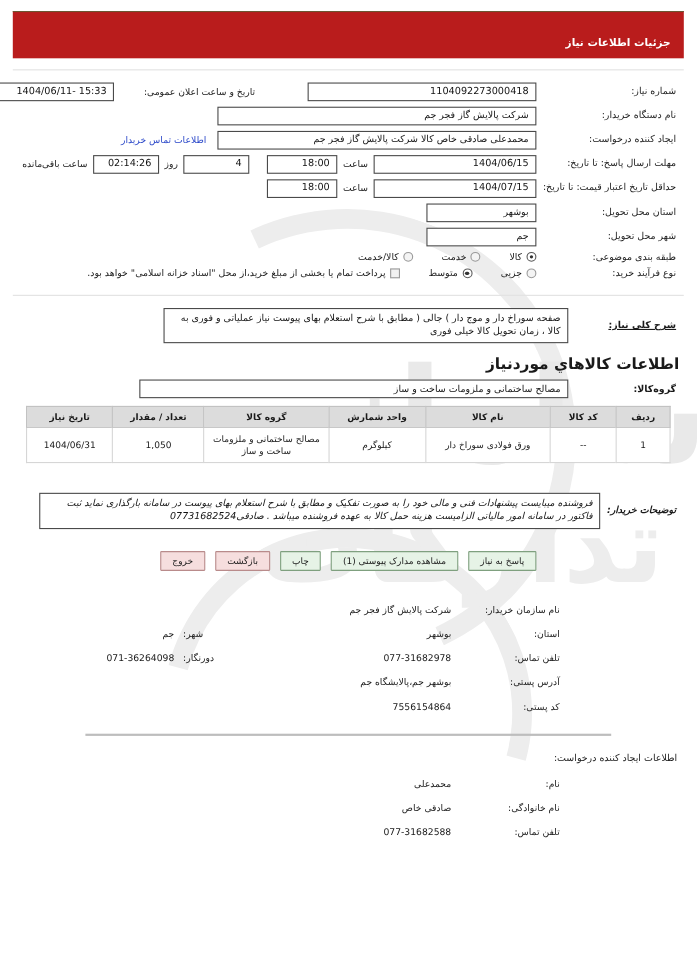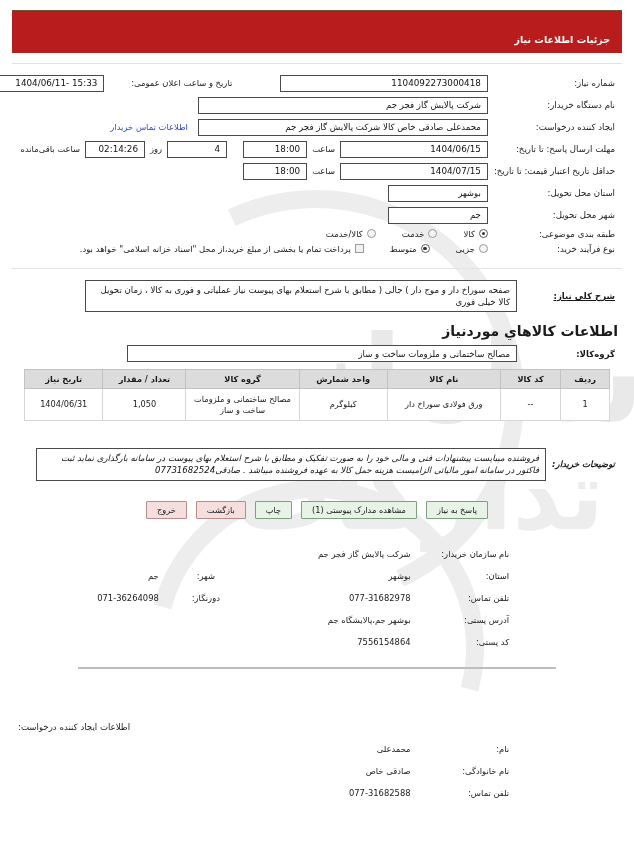--- a/index.html
+++ b/index.html
@@ -95,21 +95,21 @@
 
   .w-need   { width: 208px; }
   .w-date   { width: 108px; }
   .w-buyer  { width: 290px; }
   .w-creator{ width: 290px; }
   .w-dt     { width: 148px; }
   .w-time   { width: 64px; }
   .w-days   { width: 60px; }
   .w-remain { width: 60px; }
   .w-prov   { width: 100px; }
-  .w-desc   { width: 432px; }
+  .w-desc   { width: 368px; }
   .w-group  { width: 390px; }
   .w-note   { width: 510px; }
 
   .inline-lbl { font-size: 8.4px; white-space: nowrap; padding: 0 5px; color:#1a1a1a; }
   .link {
     color: #2b48c9;
     font-size: 8.4px;
     white-space: nowrap;
     text-decoration: none;
     cursor: pointer;
@@ -211,34 +211,33 @@
     border-color: #b98b8b;
   }
 
   
   .contact-wrap { margin: 10px 12px 0 12px; padding: 14px 6px 4px 6px; }
   table.contact { width: 100%; border-collapse: collapse; }
   table.contact td { font-size: 8.4px; padding: 6px 4px; vertical-align: top; }
   .c-label { text-align: right; white-space: nowrap; width: 86px; color: #1a1a1a; }
   .c-value { text-align: right; white-space: nowrap; width: 150px; color: #1a1a1a; }
   .c-value.ltr { direction: ltr; text-align: right; }
-  .c-label2 { text-align: center; white-space: nowrap; width: 74px; }
+  .c-label2 { text-align: left; white-space: nowrap; width: 74px; }
   .c-value2 { text-align: right; white-space: nowrap; width: 130px; }
   .c-value2.ltr { direction: ltr; text-align: right; }
   .c-spacer { width: 90px; }
   hr.sep {
     border: none;
     border-top: 2px solid #bdbdbd;
     margin: 14px 60px 0 60px;
   }
   .sub-title {
     font-size: 8.6px;
-    text-align: left;
+    text-align: right;
     padding: 16px 0 6px 0;
-    margin-top: 37px;
   }
 </style>
 </head>
 <body>
 
 <div class="page">
 
   <div class="watermark">
     <div class="wm-arc arc1"></div>
     <div class="wm-arc arc2"></div>

